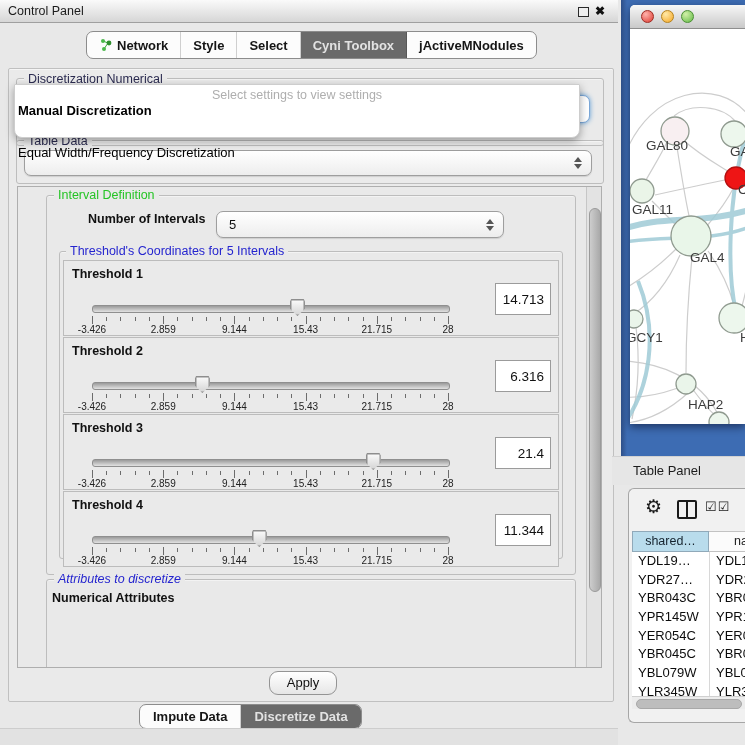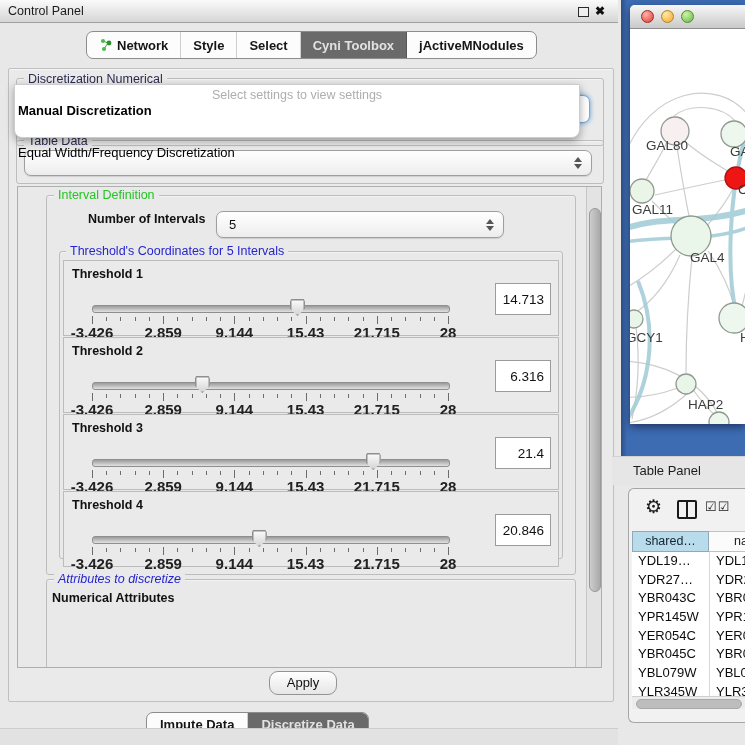--- a/index.html
+++ b/index.html
@@ -12,21 +12,21 @@
   .titlebar .t{position:absolute;left:8px;top:0;line-height:22px;font-size:12.5px;color:#1c1c1c;}
   .float-ic{position:absolute;left:578px;top:7px;width:9px;height:8px;border:1.5px solid #2a2a2a;background:#eee;}
   .close-ic{position:absolute;left:595px;top:0px;line-height:22px;font-size:12px;font-weight:bold;color:#111;}
 
   
   .seg{display:flex;background:#fcfcfc;border:1px solid #8c8c8c;border-radius:7px;overflow:hidden;}
   .seg>div{padding:0 12px;font-size:13px;font-weight:700;color:#151515;border-right:1px solid #cfcfcf;display:flex;align-items:center;gap:5px;}
   .seg>div:last-child{border-right:none;}
   .seg>div.sel{background:#6a6a6a;color:#e2e2e2;border-right-color:#585858;}
   #topTabs{left:86px;top:31px;height:26px;}
-  #bottomTabs{left:146px;top:704px;height:23px;margin-top:8px;}
+  #bottomTabs{left:139px;top:704px;height:23px;}
   #bottomTabs>div{font-size:13px;padding:0 13px;}
 
   
   .outer-panel{left:8px;top:68px;width:604px;height:632px;background:#eaeaea;border:1px solid #c0c0c0;border-radius:2px;box-shadow:inset 0 1px 0 #f5f5f5;}
   .grp{border:1px solid #bdbdbd;border-radius:3px;box-shadow:inset 0 1px 0 #f3f3f3;}
   .grp-label{position:absolute;font-size:12.5px;background:#eaeaea;padding:0 4px;line-height:14px;}
   .lbl-navy{color:#2b2b50;}
   .lbl-green{color:#25c425;}
   .lbl-blue{color:#2525cf;}
 
@@ -63,21 +63,21 @@
   .th-row{position:absolute;left:45px;width:494px;height:74px;border:1px solid #bcbcbc;background:#eaeaea;}
   .th-label{position:absolute;left:8px;top:6px;font-size:12.5px;font-weight:700;color:#111;}
   .th-sliderzone{position:absolute;left:28px;top:0;width:356px;height:74px;}
   .track{position:absolute;left:0;top:44px;width:356px;height:6px;border-radius:3px;background:linear-gradient(#9a9a9a,#e2e2e2);border:1px solid #8f8f8f;}
   .sthumb{position:absolute;top:38px;width:15px;height:17px;background:linear-gradient(#fdfdfd,#d2d2d2);clip-path:polygon(8% 0,92% 0,100% 14%,100% 58%,50% 100%,0 58%,0 14%);box-shadow:inset 0 0 0 1.5px #8e8e8e;}
   .ticks{position:absolute;left:0;top:55px;width:356px;height:8px;}
   .ticks i{position:absolute;top:0;width:1px;background:#6c6c6c;}
   .ticks i.mj{height:8px;}
   .ticks i.mn{height:4px;top:1px;}
   .ticklabels{position:absolute;left:0;top:63px;width:356px;height:12px;}
-  .ticklabels span{position:absolute;transform:translateX(-50%);font-size:15px;font-weight:700;color:#222;white-space:nowrap;}
+  .ticklabels span{position:absolute;transform:translateX(-50%);font-size:10px;font-weight:400;color:#222;white-space:nowrap;}
   .th-value{position:absolute;right:7px;top:22px;width:56px;height:32px;background:#fff;border:1px solid #9b9b9b;font-size:13.5px;color:#111;text-align:right;line-height:32px;padding-right:6px;box-sizing:border-box;}
 
   .attr-group{left:28px;top:392px;width:528px;height:96px;}
   .ag-label{left:36px;top:385px;font-style:italic;}
   .attr-title{position:absolute;left:34px;top:404px;font-size:12.5px;font-weight:700;color:#111;}
   .attr-list{position:absolute;left:36px;top:419px;width:512px;height:62px;background:#fff;border:1px solid #b5b5b5;overflow:hidden;}
   .attr-list .item{padding-left:10px;font-size:12.5px;color:#111;line-height:16px;}
   .list-scroll{position:absolute;right:1px;top:1px;width:11px;height:60px;background:#f0f0f0;}
   .list-scroll .thumb{position:absolute;left:1px;top:1px;width:8px;height:42px;border-radius:5px;background:#b9b9b9;border:1px solid #a3a3a3;}
 
@@ -351,21 +351,21 @@
             </div>
             <div class="ticklabels">
               <span style="left: 0%;">-3.426</span>
               <span style="left: 20%;">2.859</span>
               <span style="left: 40%;">9.144</span>
               <span style="left: 60%;">15.43</span>
               <span style="left: 80%;">21.715</span>
               <span style="left: 100%;">28</span>
             </div>
           </div>
-          <div class="th-value">20.846</div>
+          <div class="th-value">11.344</div>
         </div>
       </div>
 
     <div class="grp attr-group" style="position:absolute;"></div>
     <div class="grp-label lbl-blue ag-label" style="background:#e9e9e9;">Attributes to discretize</div>
     <div class="attr-title">Numerical Attributes</div>
 
     <div class="vscroll">
         <div class="thumb" style="top:21px;height:382px;"></div>
       </div>

